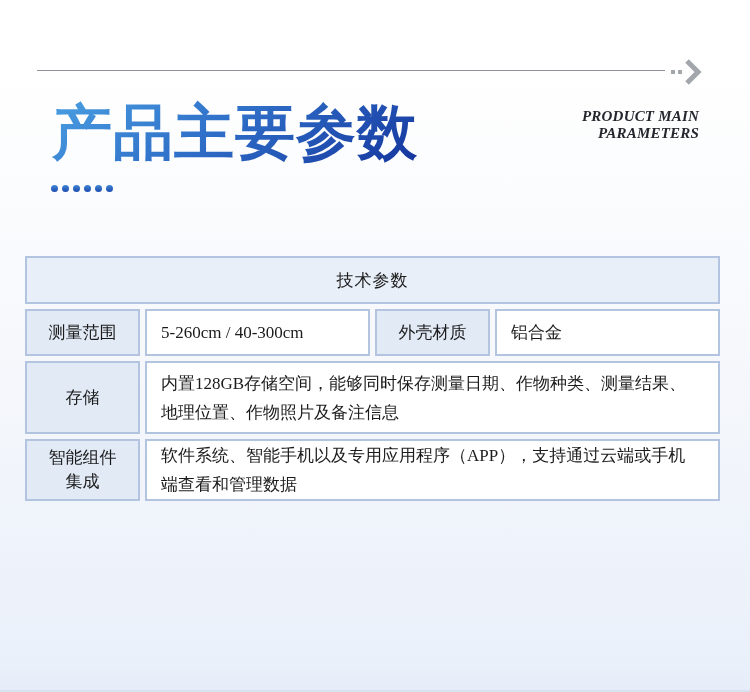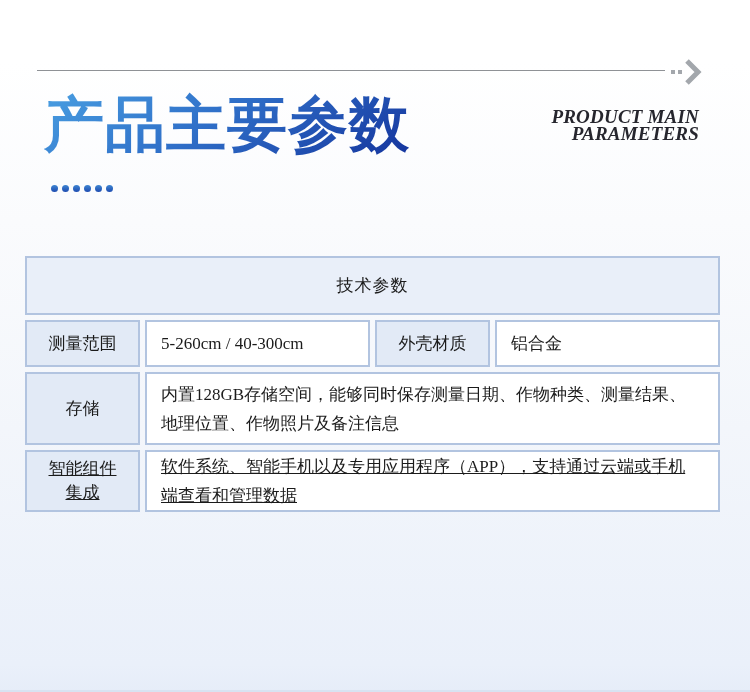--- a/index.html
+++ b/index.html
@@ -11,60 +11,60 @@
   .bottom-strip{
     position:absolute;left:0;bottom:0;width:750px;height:2px;
     background:#d8e3f2;
   }
   .divider-line{
     position:absolute;left:37px;top:70px;width:628px;height:1px;
     background:#8f9296;
   }
   .arrow-wrap{position:absolute;left:668px;top:58px;width:40px;height:28px;}
   .title-zh{
-    position:absolute;left:44px;top:88px;margin:0;
+    position:absolute;left:44px;top:88px;margin:8px;
     font-size:60px;font-weight:bold;letter-spacing:1px;line-height:74px;
     background:linear-gradient(145deg,#4aa0e2 0%,#2f6fc8 45%,#14339c 100%);
     -webkit-background-clip:text;background-clip:text;
     color:transparent;
   }
   .title-en{
     position:absolute;right:51px;top:108px;text-align:right;
     font-family:"Liberation Serif","DejaVu Serif",serif;
     font-style:italic;font-weight:bold;
-    font-size:19px;line-height:17px;color:#26262e;letter-spacing:0.2px;
+    font-size:15px;line-height:17px;color:#26262e;letter-spacing:0.2px;
   }
   .dots{position:absolute;left:51px;top:185px;display:flex;gap:4px;}
   .dots .dot{
     width:7px;height:7px;border-radius:50%;
     background:linear-gradient(180deg,#3f86d2,#1d4bb0);
   }
   table.spec{
     position:absolute;left:20px;top:251px;width:705px;
     border-collapse:separate;border-spacing:5px;table-layout:fixed;
   }
   table.spec td{
     border:2px solid #b2c4e0;box-sizing:border-box;
     font-size:17px;color:#1b1b1b;vertical-align:middle;
     overflow:hidden;
   }
   td.thead{
-    height:59px;background:#e9eff9;text-align:center;
+    height:48px;background:#e9eff9;text-align:center;
     font-size:18px;letter-spacing:1px;color:#222;
   }
   td.label{
     background:#e2eaf6;text-align:center;height:47px;
     line-height:24px;padding:0 20px;
   }
   td.value{
     background:#ffffff;text-align:left;height:47px;
     padding:0 0 0 14px;
   }
   tr.row-storage td{height:73px;}
-  tr.row-kit td{height:59px;text-decoration:underline;}
+  tr.row-kit td{height:59px;}
   td.value.wide{padding:0 26px 0 14px;line-height:29px;}
 </style>
 </head>
 <body>
 
 <div class="divider-line"></div>
 
 <div class="arrow-wrap">
   <svg width="40" height="28" viewBox="0 0 40 28">
     <rect x="3" y="12" width="4" height="4" fill="#a3a7ac"></rect>

